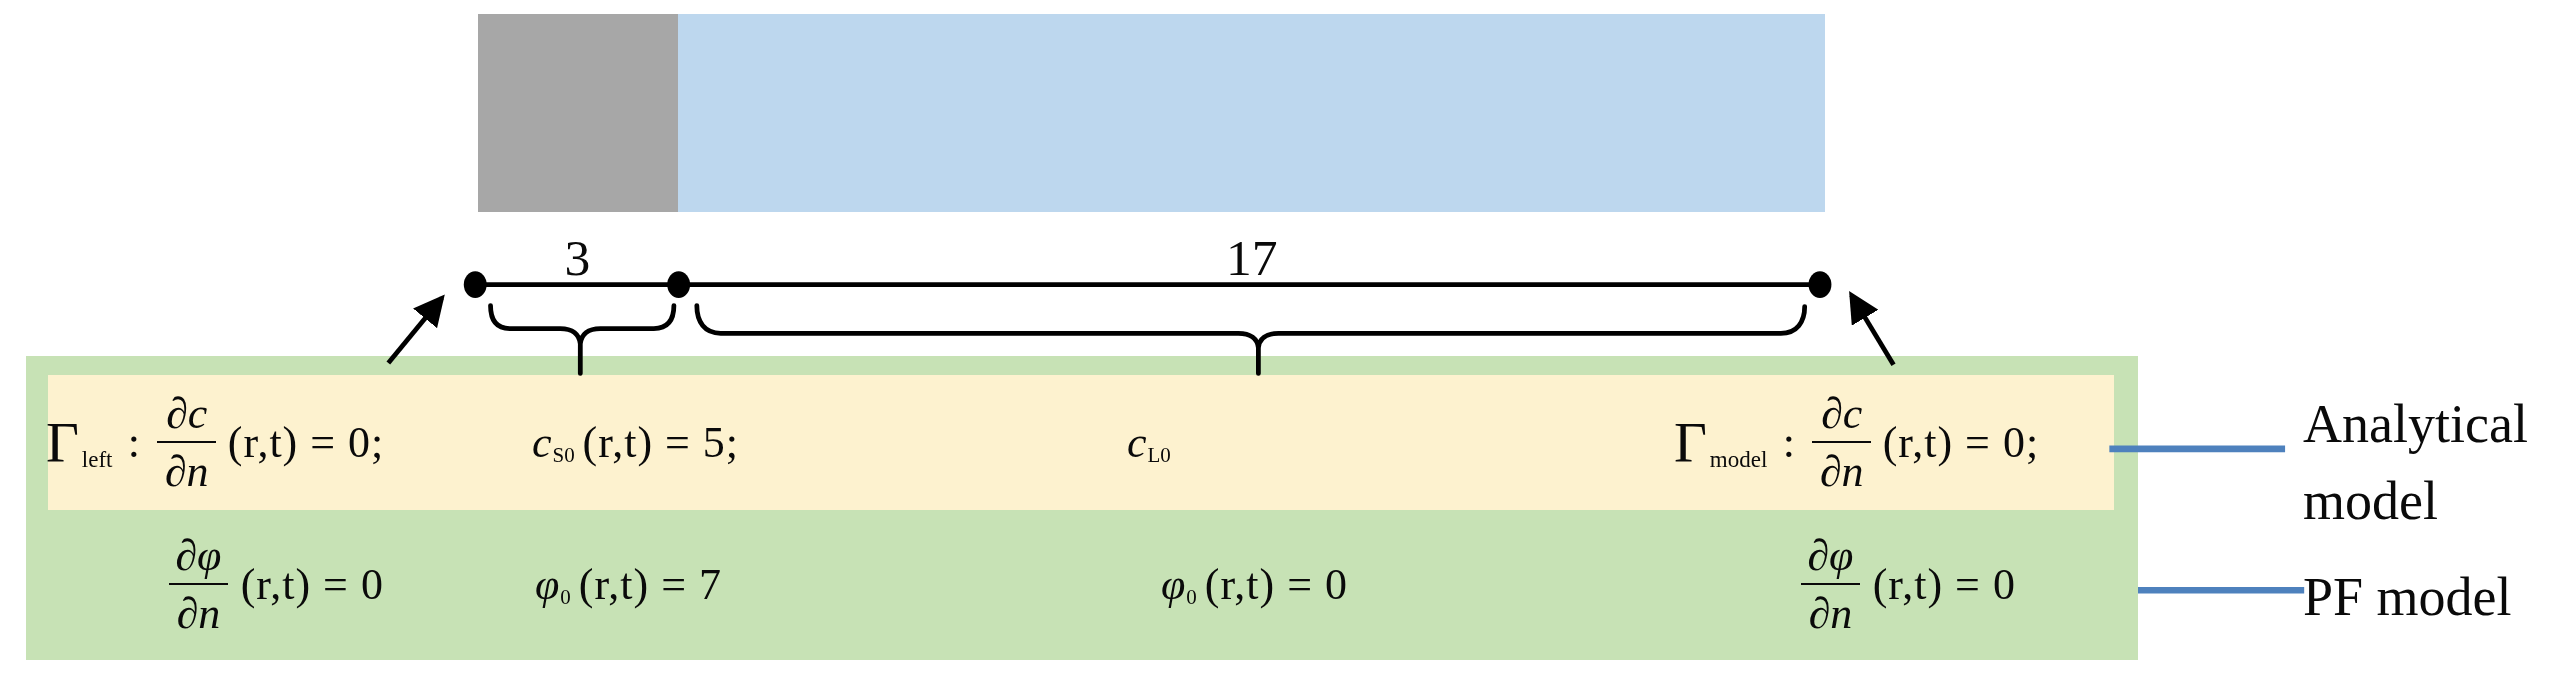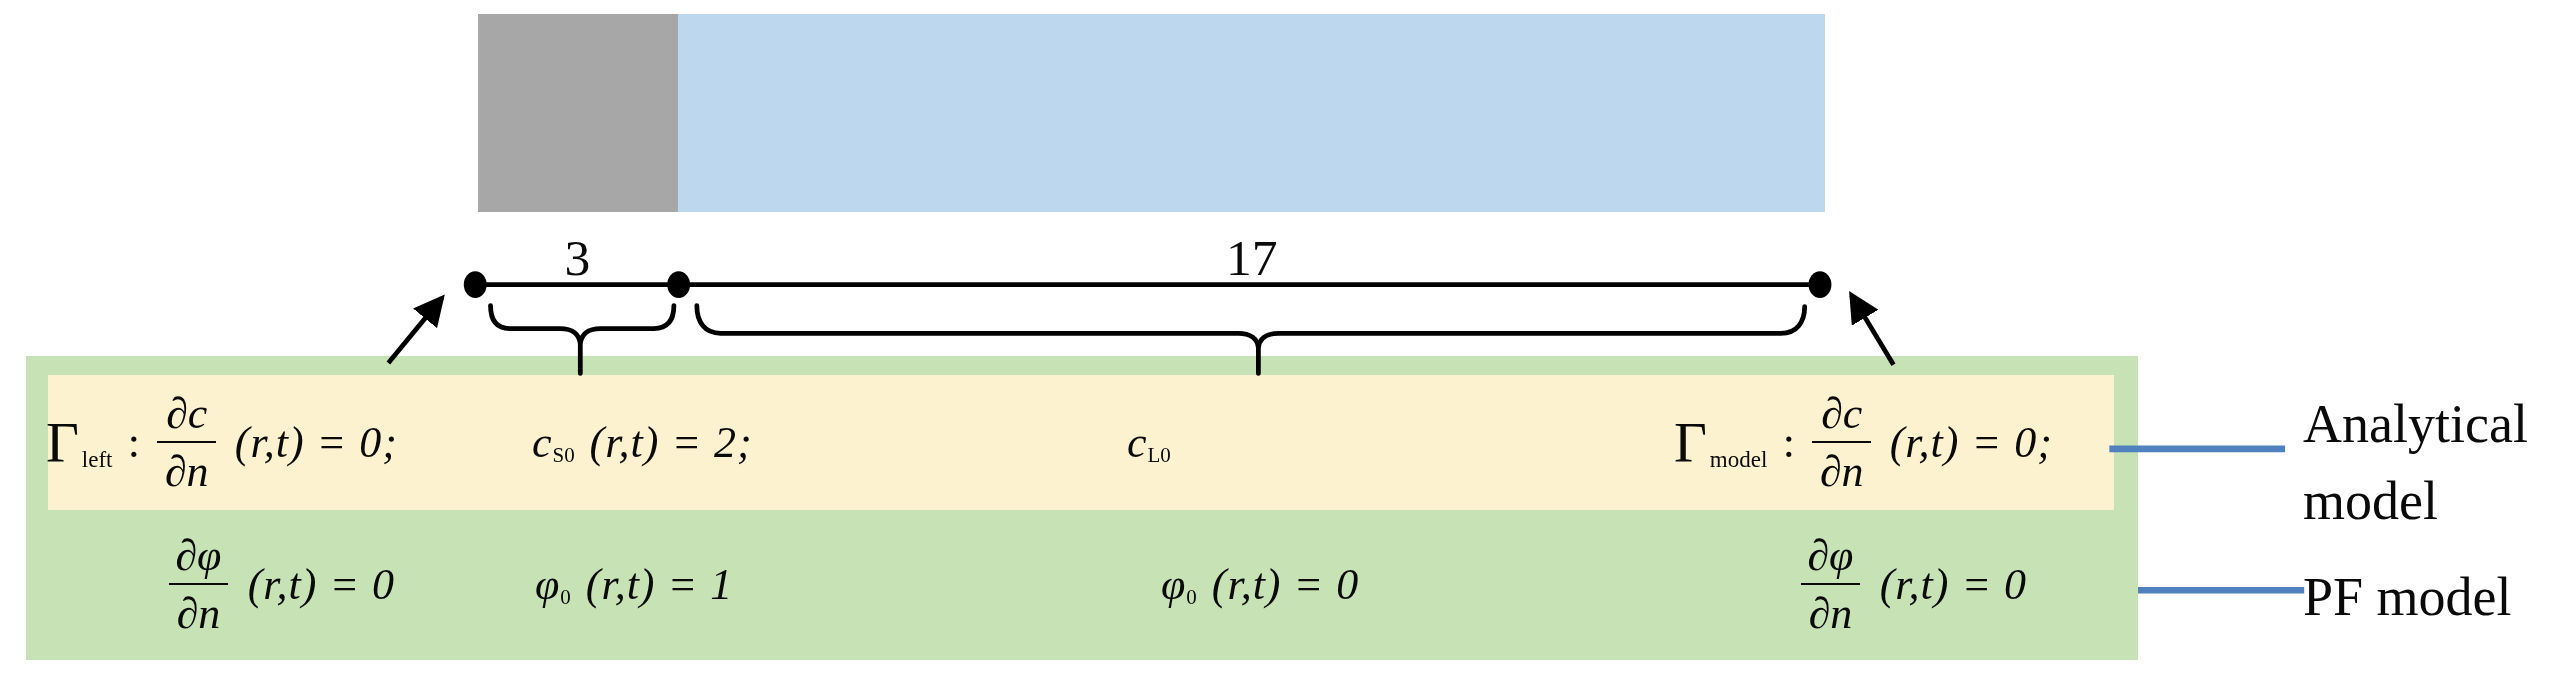--- a/index.html
+++ b/index.html
@@ -19,21 +19,21 @@
   .row1{top:375px;height:135px;}
   .row2{top:509px;height:151px;}
   .gamma{font-style:normal;font-size:57px;line-height:1;}
   .gsub{font-style:normal;font-size:23px;transform:translateY(17px);margin:0 3.8px 0 2.9px;}
   .colon{font-style:normal;margin:0 11.5px;}
   .frac{display:inline-flex;flex-direction:column;align-items:center;margin:0 5.7px;font-style:italic;line-height:1.12;}
   .frac .num{padding:0 7.6px 2.9px 7.6px;}
   .frac .den{border-top:2.9px solid #0a0a0a;padding:3.8px 7.6px 0 7.6px;}
   .sym{font-style:italic;}
   .ssub{font-style:normal;font-size:21px;transform:translateY(13.4px);margin:0 1.9px 0 1px;}
-  .args{font-style:italic;margin-left:13px;letter-spacing:1px;}
+  .args{margin-left:6px;letter-spacing:1px;}
   
   .legend-label{position:absolute;font-size:54px;line-height:1.42;color:#0a0a0a;}
   .legend-analytical{left:2303px;top:386px;width:287px;}
   .legend-pf{left:2303px;top:559px;width:287px;}
 </style>
 </head>
 <body>
 
 <div class="stage">
 
@@ -79,21 +79,21 @@
     <span class="frac">
       <span class="num">∂c</span>
       <span class="den">∂n</span>
     </span>
     <span class="args">(r,t) = 0;</span>
   </div>
 
   <div class="formula row1" style="left:532px;">
     <span class="sym">c</span>
       <span class="ssub">S0</span>
-      <span class="args">(r,t) = 2;</span>
+      <span class="args">(r,t) = 5;</span>
   </div>
 
   <div class="formula row1" style="left:1127px;">
     <span class="sym">c</span>
       <span class="ssub">L0</span>
   </div>
 
   <div class="formula row1" style="left:1674px;">
     <span class="gamma">Γ</span>
       <span class="gsub">model</span>
@@ -109,21 +109,21 @@
     <span class="frac">
       <span class="num">∂φ</span>
       <span class="den">∂n</span>
     </span>
     <span class="args">(r,t) = 0</span>
   </div>
 
   <div class="formula row2" style="left:535px;">
     <span class="sym">φ</span>
       <span class="ssub">0</span>
-      <span class="args">(r,t) = 1</span>
+      <span class="args">(r,t) = 7</span>
   </div>
 
   <div class="formula row2" style="left:1161px;">
     <span class="sym">φ</span>
       <span class="ssub">0</span>
       <span class="args">(r,t) = 0</span>
   </div>
 
   <div class="formula row2" style="left:1794px;">
     <span class="frac">

